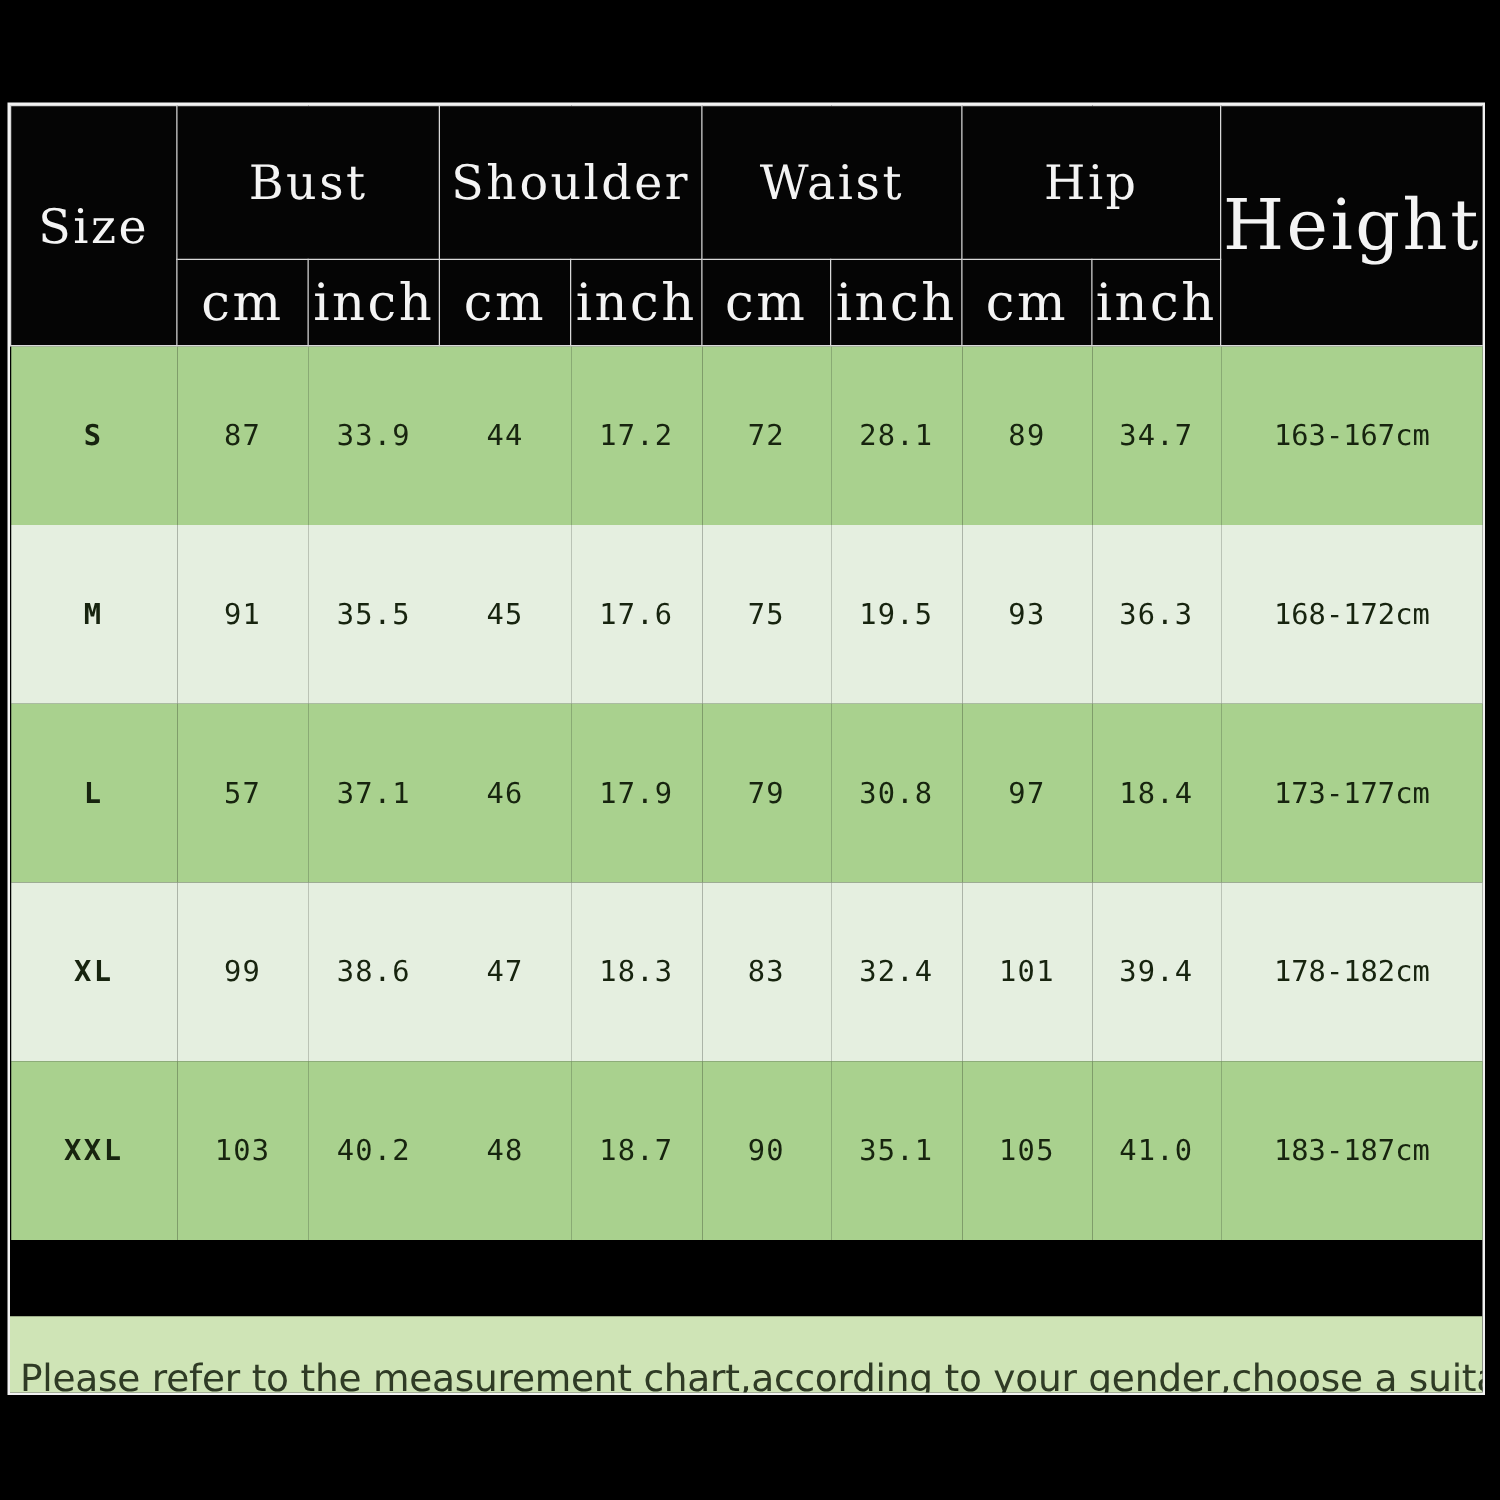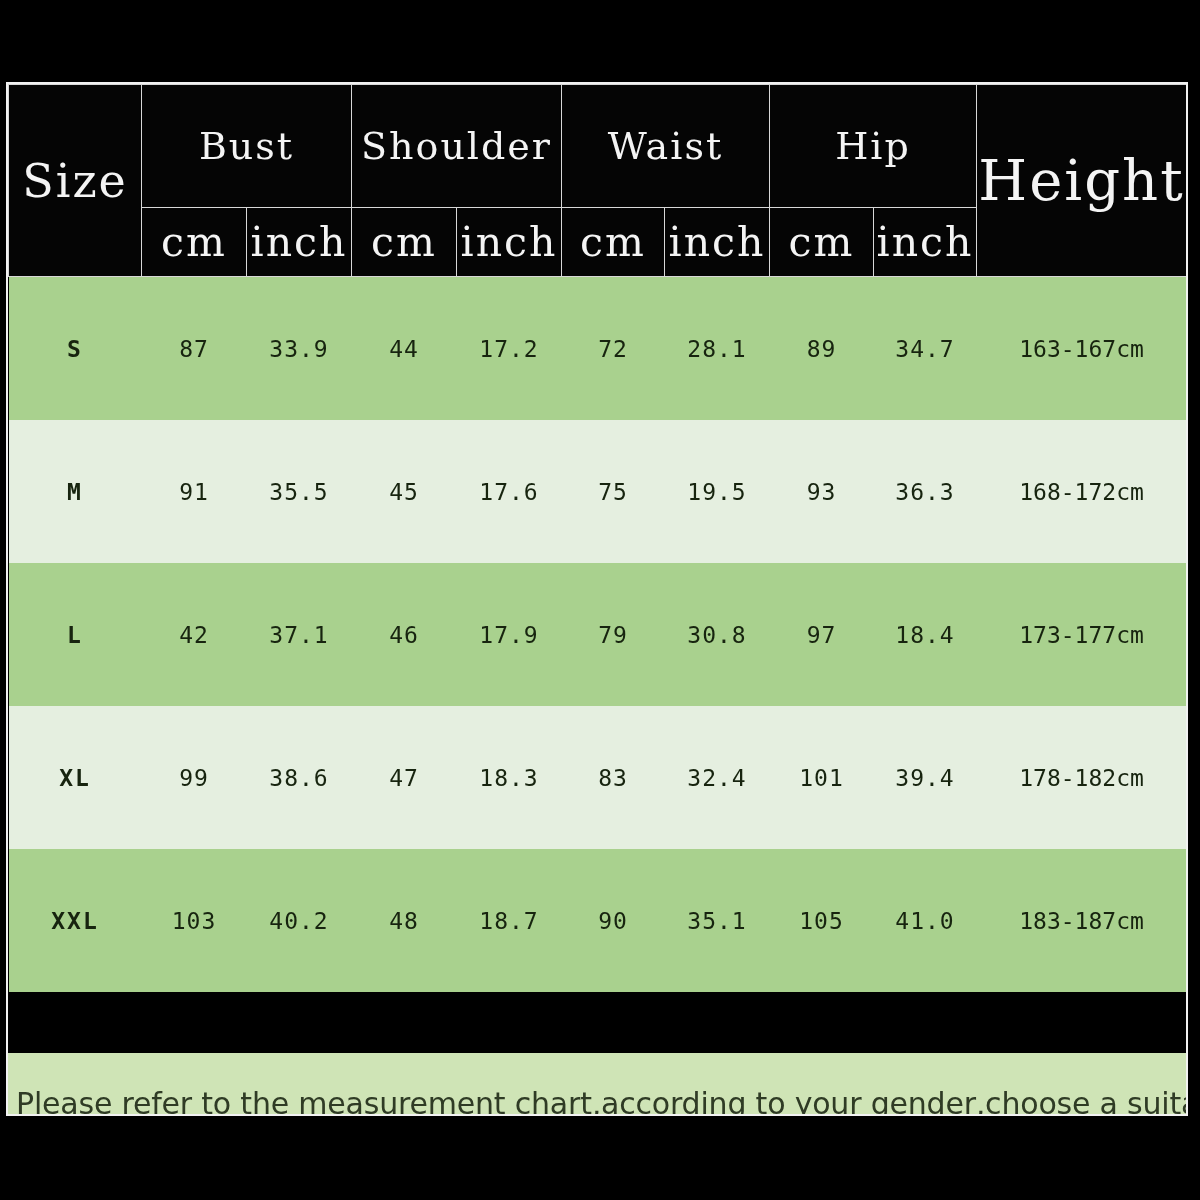--- a/index.html
+++ b/index.html
@@ -51,21 +51,21 @@
     padding: 0;
     letter-spacing: 2px;
     font-weight: 400;
   }
   .hdr-group {
     height: 122px;
     font-size: 38px;
   }
   .hdr-size {
     height: 190px;
-    font-size: 46px;
+    font-size: 38px;
   }
   .hdr-height {
     height: 190px;
     font-size: 56px;
   }
   .hdr-unit {
     height: 68px;
     font-size: 41px;
   }
 
@@ -169,21 +169,21 @@
           <td>45</td>
           <td>17.6</td>
           <td>75</td>
           <td>19.5</td>
           <td>93</td>
           <td>36.3</td>
           <td class="cell-height">168-172cm</td>
         </tr>
         <tr class="row-dark">
           <td class="cell-size">L</td>
-          <td>42</td>
+          <td>57</td>
           <td>37.1</td>
           <td>46</td>
           <td>17.9</td>
           <td>79</td>
           <td>30.8</td>
           <td>97</td>
           <td>18.4</td>
           <td class="cell-height">173-177cm</td>
         </tr>
         <tr class="row-light">

